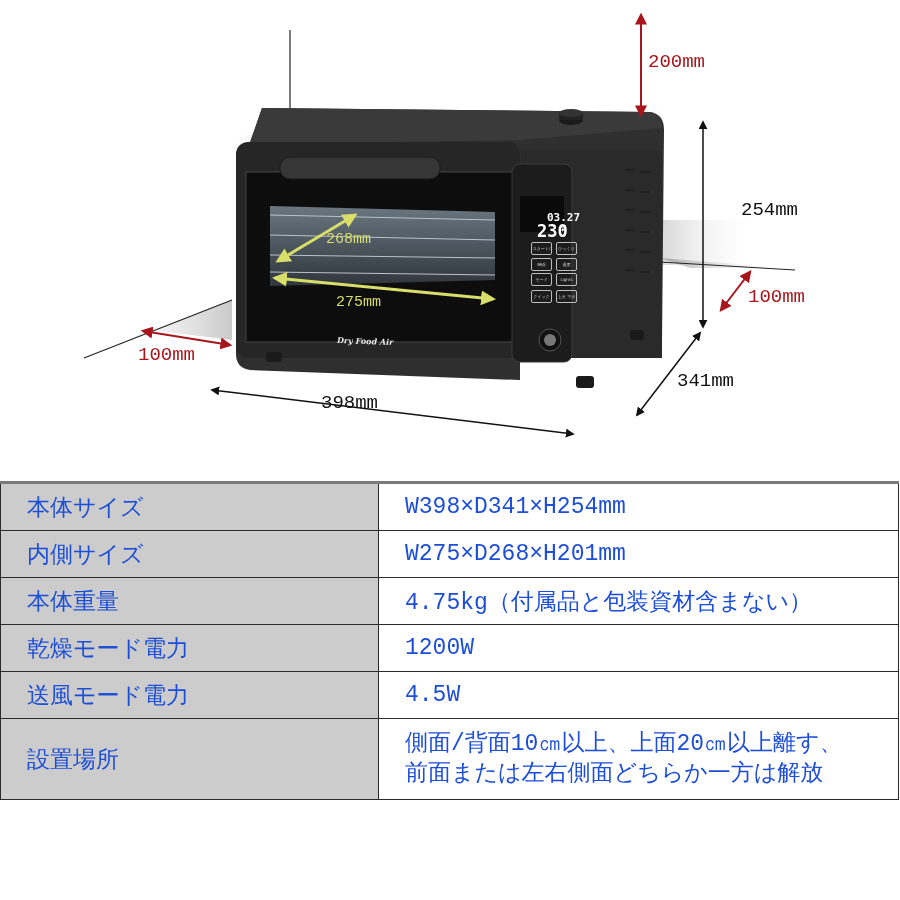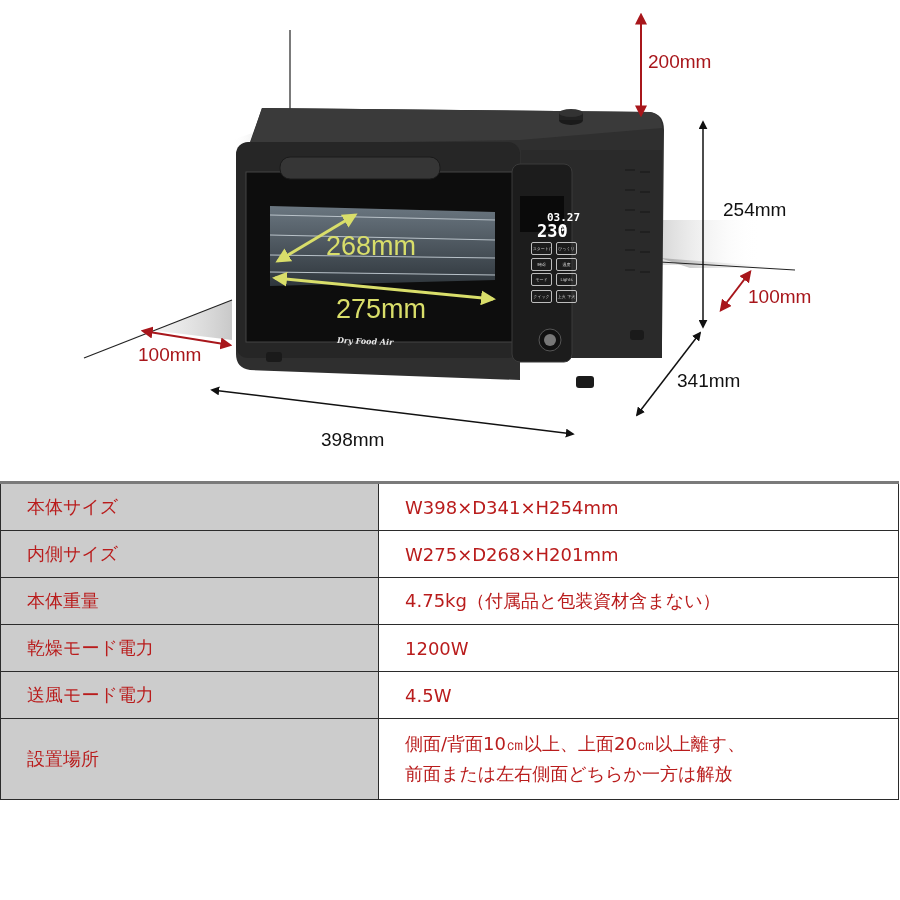--- a/index.html
+++ b/index.html
@@ -1,33 +1,33 @@
 <!DOCTYPE html>
 <html><head>
 <meta charset="utf-8">
 <style>
   html, body { margin:0; padding:0; }
   body { width:900px; height:900px; background:#ffffff; position:relative; overflow:hidden;
          font-family:"DejaVu Sans", "Liberation Sans", sans-serif; }
   .illustration { position:absolute; left:0; top:0; width:900px; height:480px; }
-  .dim-label { position:absolute; font-family:Liberation Sans, sans-serif; font-size:19px; white-space:nowrap; }
+  .dim-label { position:absolute; font-family:Liberation Mono, monospace; font-size:19px; white-space:nowrap; }
   .dim-red { color:#a8161b; }
   .dim-black { color:#111111; }
-  .dim-yellow { color:#d9de6a; font-size:27px; }
+  .dim-yellow { color:#d9de6a; font-size:15px; }
   .brand { position:absolute; left:337px; top:336px; font-family:"DejaVu Serif", serif; font-style:italic;
            font-weight:bold; font-size:8px; color:#e8e8e8; transform:rotate(2deg); }
   .lcd { position:absolute; font-family:"DejaVu Sans Mono", monospace; color:#ffffff; font-weight:bold; }
   .ctrl-btn { position:absolute; width:19px; height:11px; border:1px solid #bdbdbd; border-radius:2px;
               font-size:4px; color:#dcdcdc; text-align:center; line-height:11px; overflow:hidden;
               font-family:"DejaVu Sans", sans-serif; }
 
   table.specs { position:absolute; left:0; top:481px; width:899px; border-collapse:collapse;
                 font-family:"DejaVu Sans", "Liberation Sans", sans-serif; }
-  table.specs td { border:1.5px solid #2b2b2b; font-size:18px; color:#b91c1c; height:46px; padding:0 0 0 26px;
-                   vertical-align:middle; }
+  table.specs td { border:1.5px solid #2b2b2b; font-size:23px; color:#1d4ed8; height:46px; padding:0 0 0 26px;
+                   vertical-align:middle;font-family:Liberation Mono, monospace; }
   table.specs tr:first-child td { border-top:3px solid #7a7a7a; }
   table.specs td.label { background:#cccccc; width:351px; }
   table.specs td.value { background:#ffffff;margin-top:38px; }
   table.specs tr.tall td { height:80px; }
   .value-line { display:block; line-height:30px; }
 </style>
 </head>
 <body>
 
 <div class="illustration">
@@ -146,25 +146,25 @@
   <span class="ctrl-btn" style="left:556px;top:258px;">温度</span>
   <span class="ctrl-btn" style="left:531px;top:273px;">モード</span>
   <span class="ctrl-btn" style="left:556px;top:273px;">Lights</span>
   <span class="ctrl-btn" style="left:531px;top:290px;">クイック</span>
   <span class="ctrl-btn" style="left:556px;top:290px;">上火 下火</span>
 
   <span class="brand">Dry Food Air</span>
 
   
   <span class="dim-label dim-red" style="left:648px;top:51px;">200mm</span>
-  <span class="dim-label dim-black" style="left:723px;top:199px;">254mm</span>
+  <span class="dim-label dim-black" style="left:741px;top:199px;">254mm</span>
   <span class="dim-label dim-red" style="left:748px;top:286px;">100mm</span>
   <span class="dim-label dim-black" style="left:677px;top:370px;">341mm</span>
   <span class="dim-label dim-red" style="left:138px;top:344px;">100mm</span>
-  <span class="dim-label dim-black" style="left:321px;top:429px;">398mm</span>
+  <span class="dim-label dim-black" style="left:321px;top:392px;">398mm</span>
   <span class="dim-label dim-yellow" style="left:326px;top:231px;">268mm</span>
   <span class="dim-label dim-yellow" style="left:336px;top:294px;">275mm</span>
 </div>
 
 <table class="specs">
   <tbody>
     <tr>
       <td class="label">本体サイズ</td>
       <td class="value">W398×D341×H254mm</td>
     </tr>

